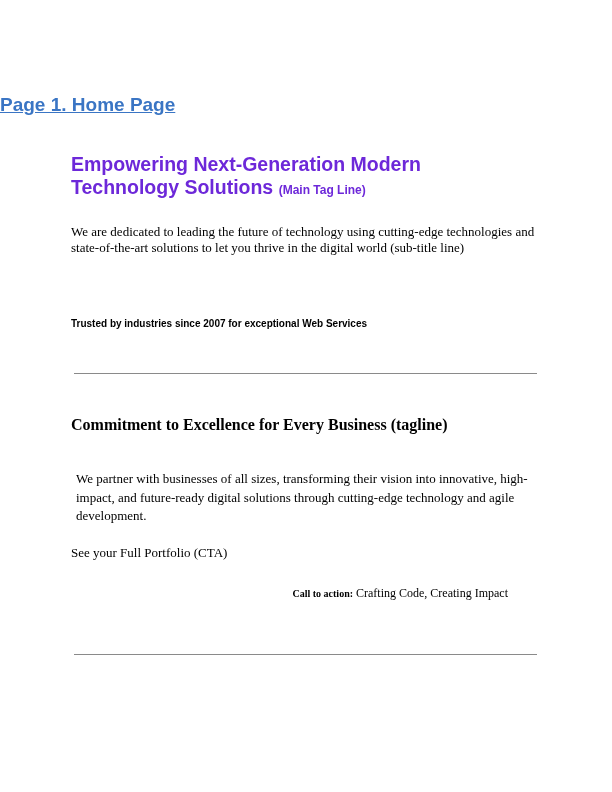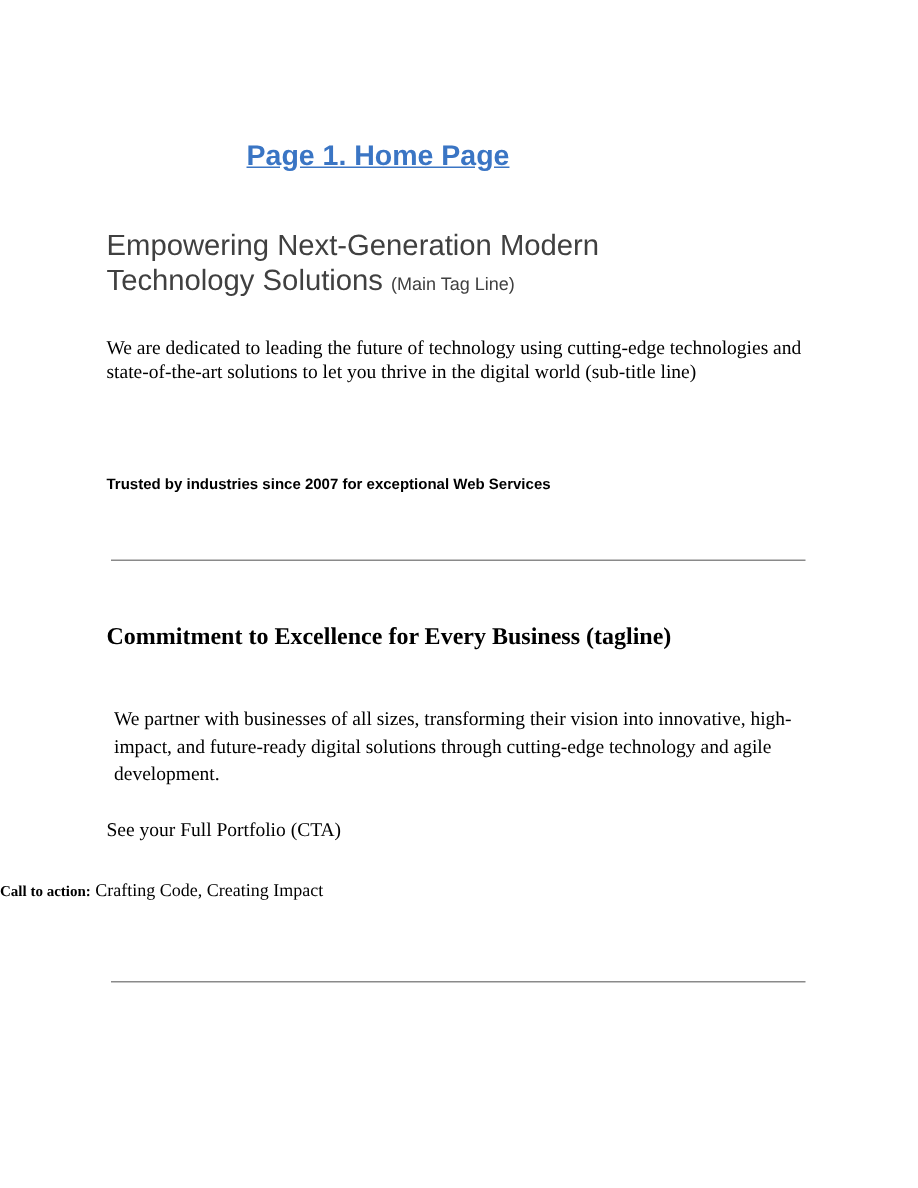--- a/index.html
+++ b/index.html
@@ -1,26 +1,26 @@
 <!DOCTYPE html>
 <html><head>
 <meta charset="utf-8">
 <style>
   html, body { margin: 0; padding: 0; background: #ffffff; }
   body { width: 612px; height: 792px; position: relative; overflow: hidden; }
   .page { position: absolute; left: 0; top: 0; width: 612px; height: 792px; }
   .title {
-    position: absolute; left: 0; top: 94px; width: 504px; text-align: center;
+    position: absolute; left: 0; top: 94px; width: 504px; text-align: left;
     font-family: "Liberation Sans", sans-serif; font-weight: bold; font-size: 19px;
     color: #3a75c4; text-decoration: underline;
   }
   .hero {
     position: absolute; left: 71px; top: 153px; width: 430px;
-    font-family: "Liberation Sans", sans-serif; font-weight: normal; font-size: 19.5px;
-    line-height: 23px; color: #404040;
+    font-family: "Liberation Sans", sans-serif; font-weight: bold; font-size: 19.5px;
+    line-height: 23px; color: #6d28d9;
   }
   .hero .note { font-size: 12px; }
   .sub {
     position: absolute; left: 71px; top: 224px; width: 470px;
     font-family: "Liberation Serif", serif; font-size: 13px; line-height: 16px; color: #000;
   }
   .trust {
     position: absolute; left: 71px; top: 318px; width: 470px;
     font-family: "Liberation Sans", sans-serif; font-weight: bold; font-size: 10px; color: #000;
   }
@@ -36,21 +36,21 @@
   }
   .body {
     position: absolute; left: 76px; top: 470px; width: 470px;
     font-family: "Liberation Serif", serif; font-size: 13px; line-height: 18.5px; color: #000;
   }
   .cta-link {
     position: absolute; left: 71px; top: 545px; width: 300px;
     font-family: "Liberation Serif", serif; font-size: 13px; color: #000;
   }
   .cta {
-    position: absolute; left: 0; top: 586px; width: 508px; text-align: left;
+    position: absolute; left: 0; top: 586px; width: 508px; text-align: right;
     font-family: "Liberation Serif", serif; font-size: 12px; color: #000;
   }
   .cta .label { font-weight: bold; font-size: 10px; }
 </style>
 </head>
 <body>
 
 <div class="page">
   <div class="title">Page 1. Home Page</div>
 

